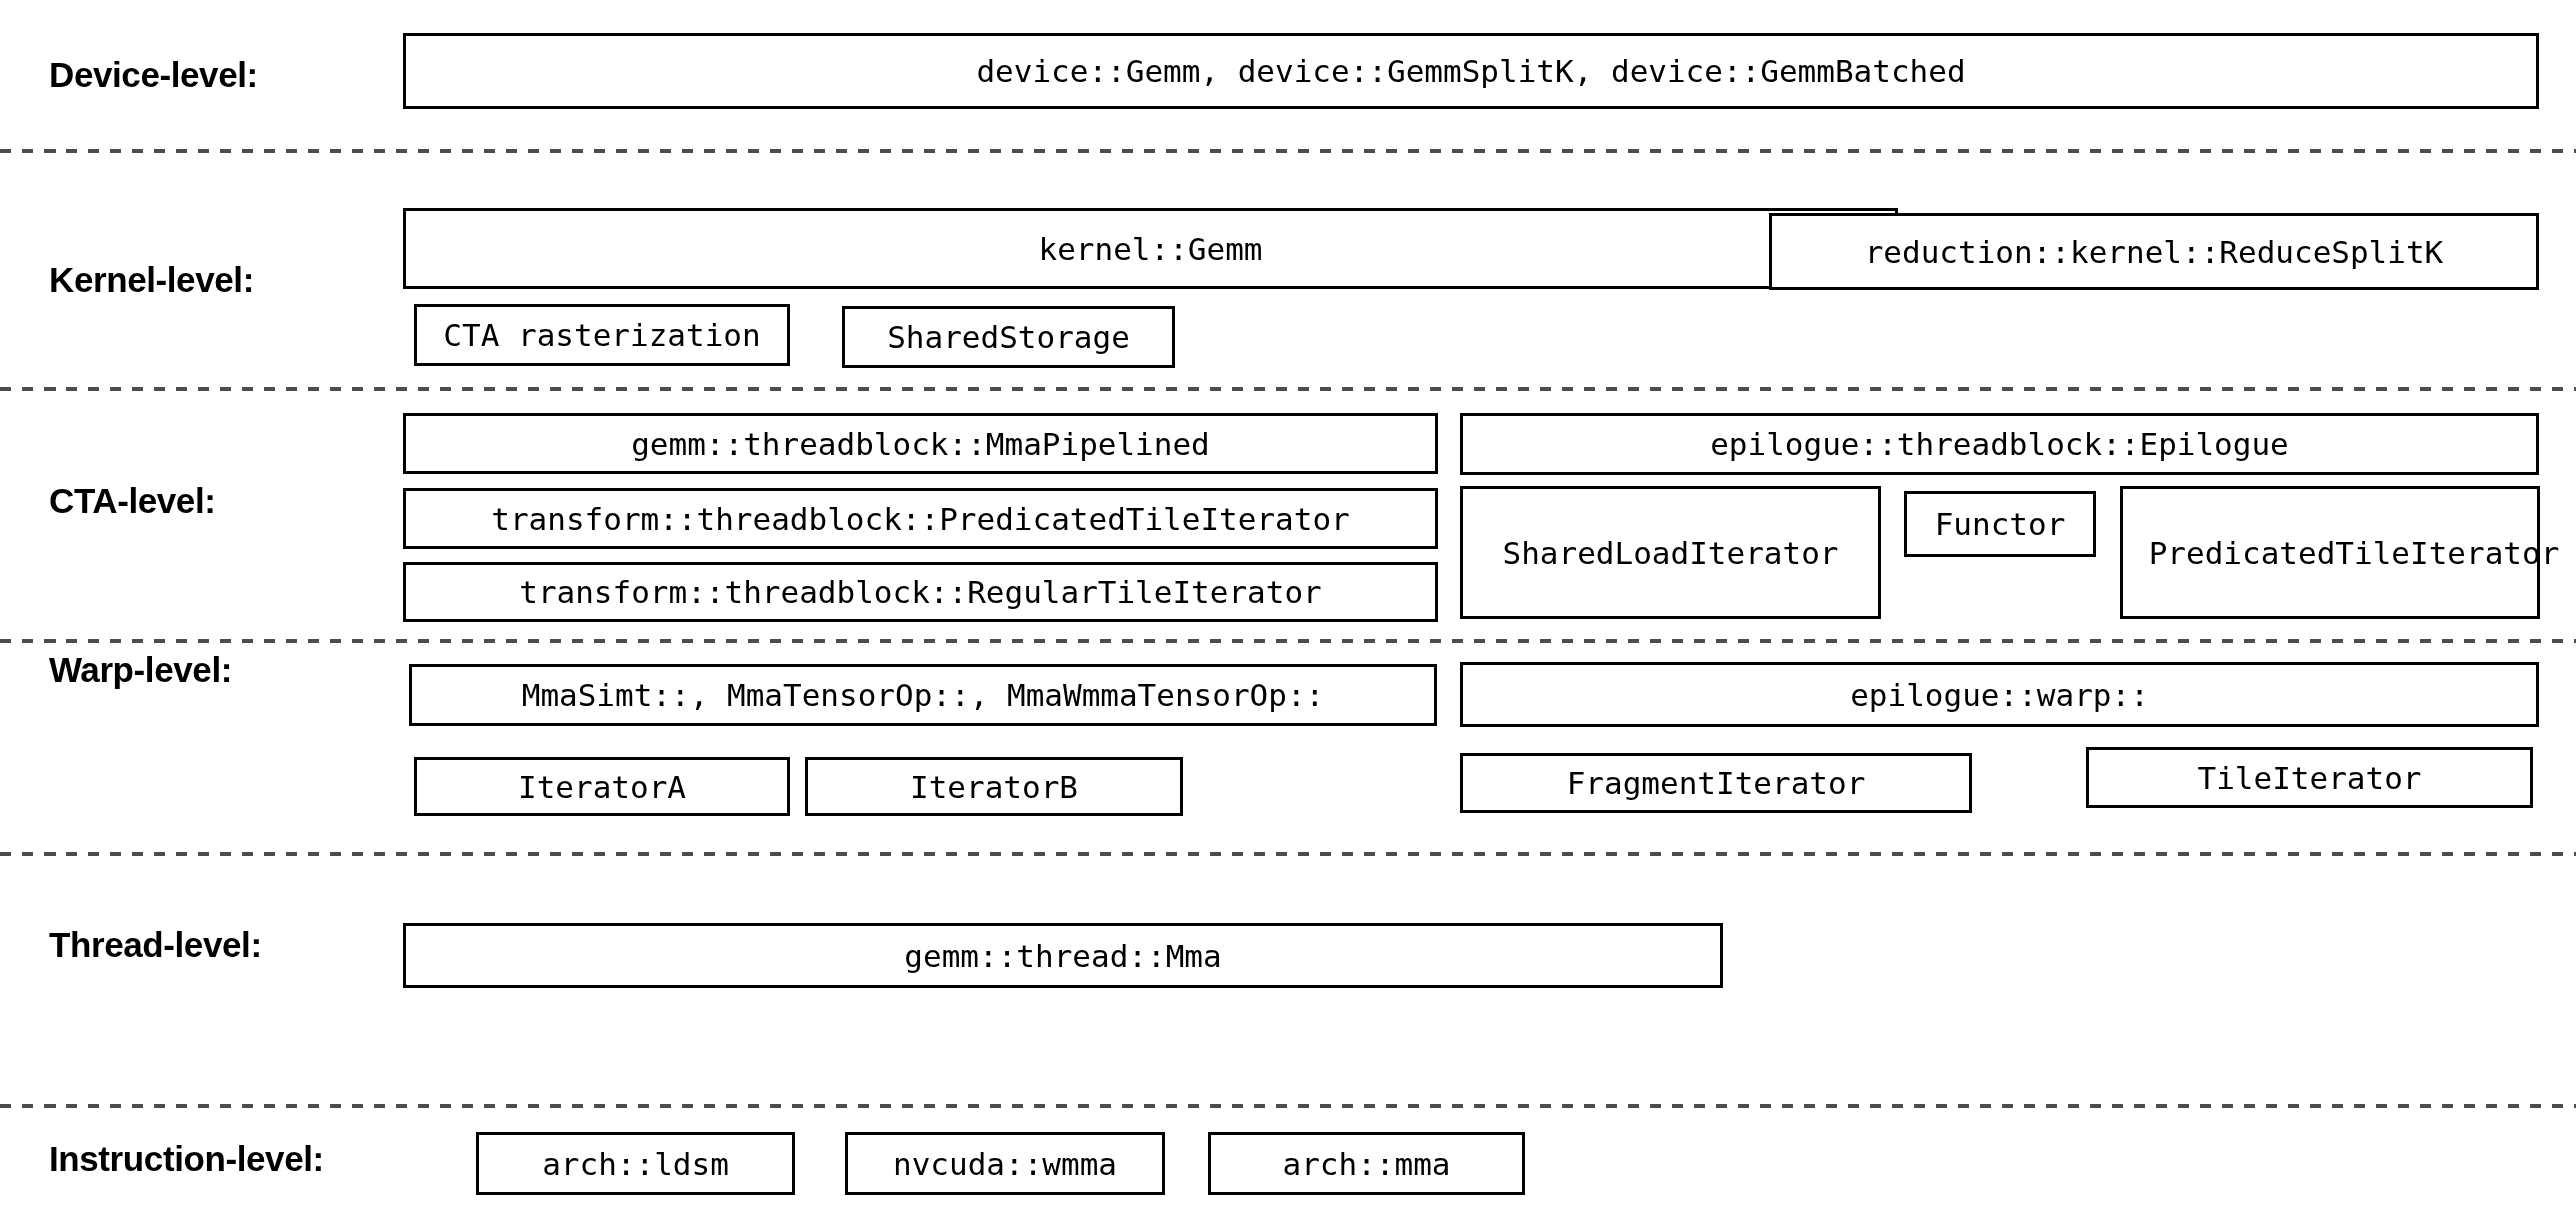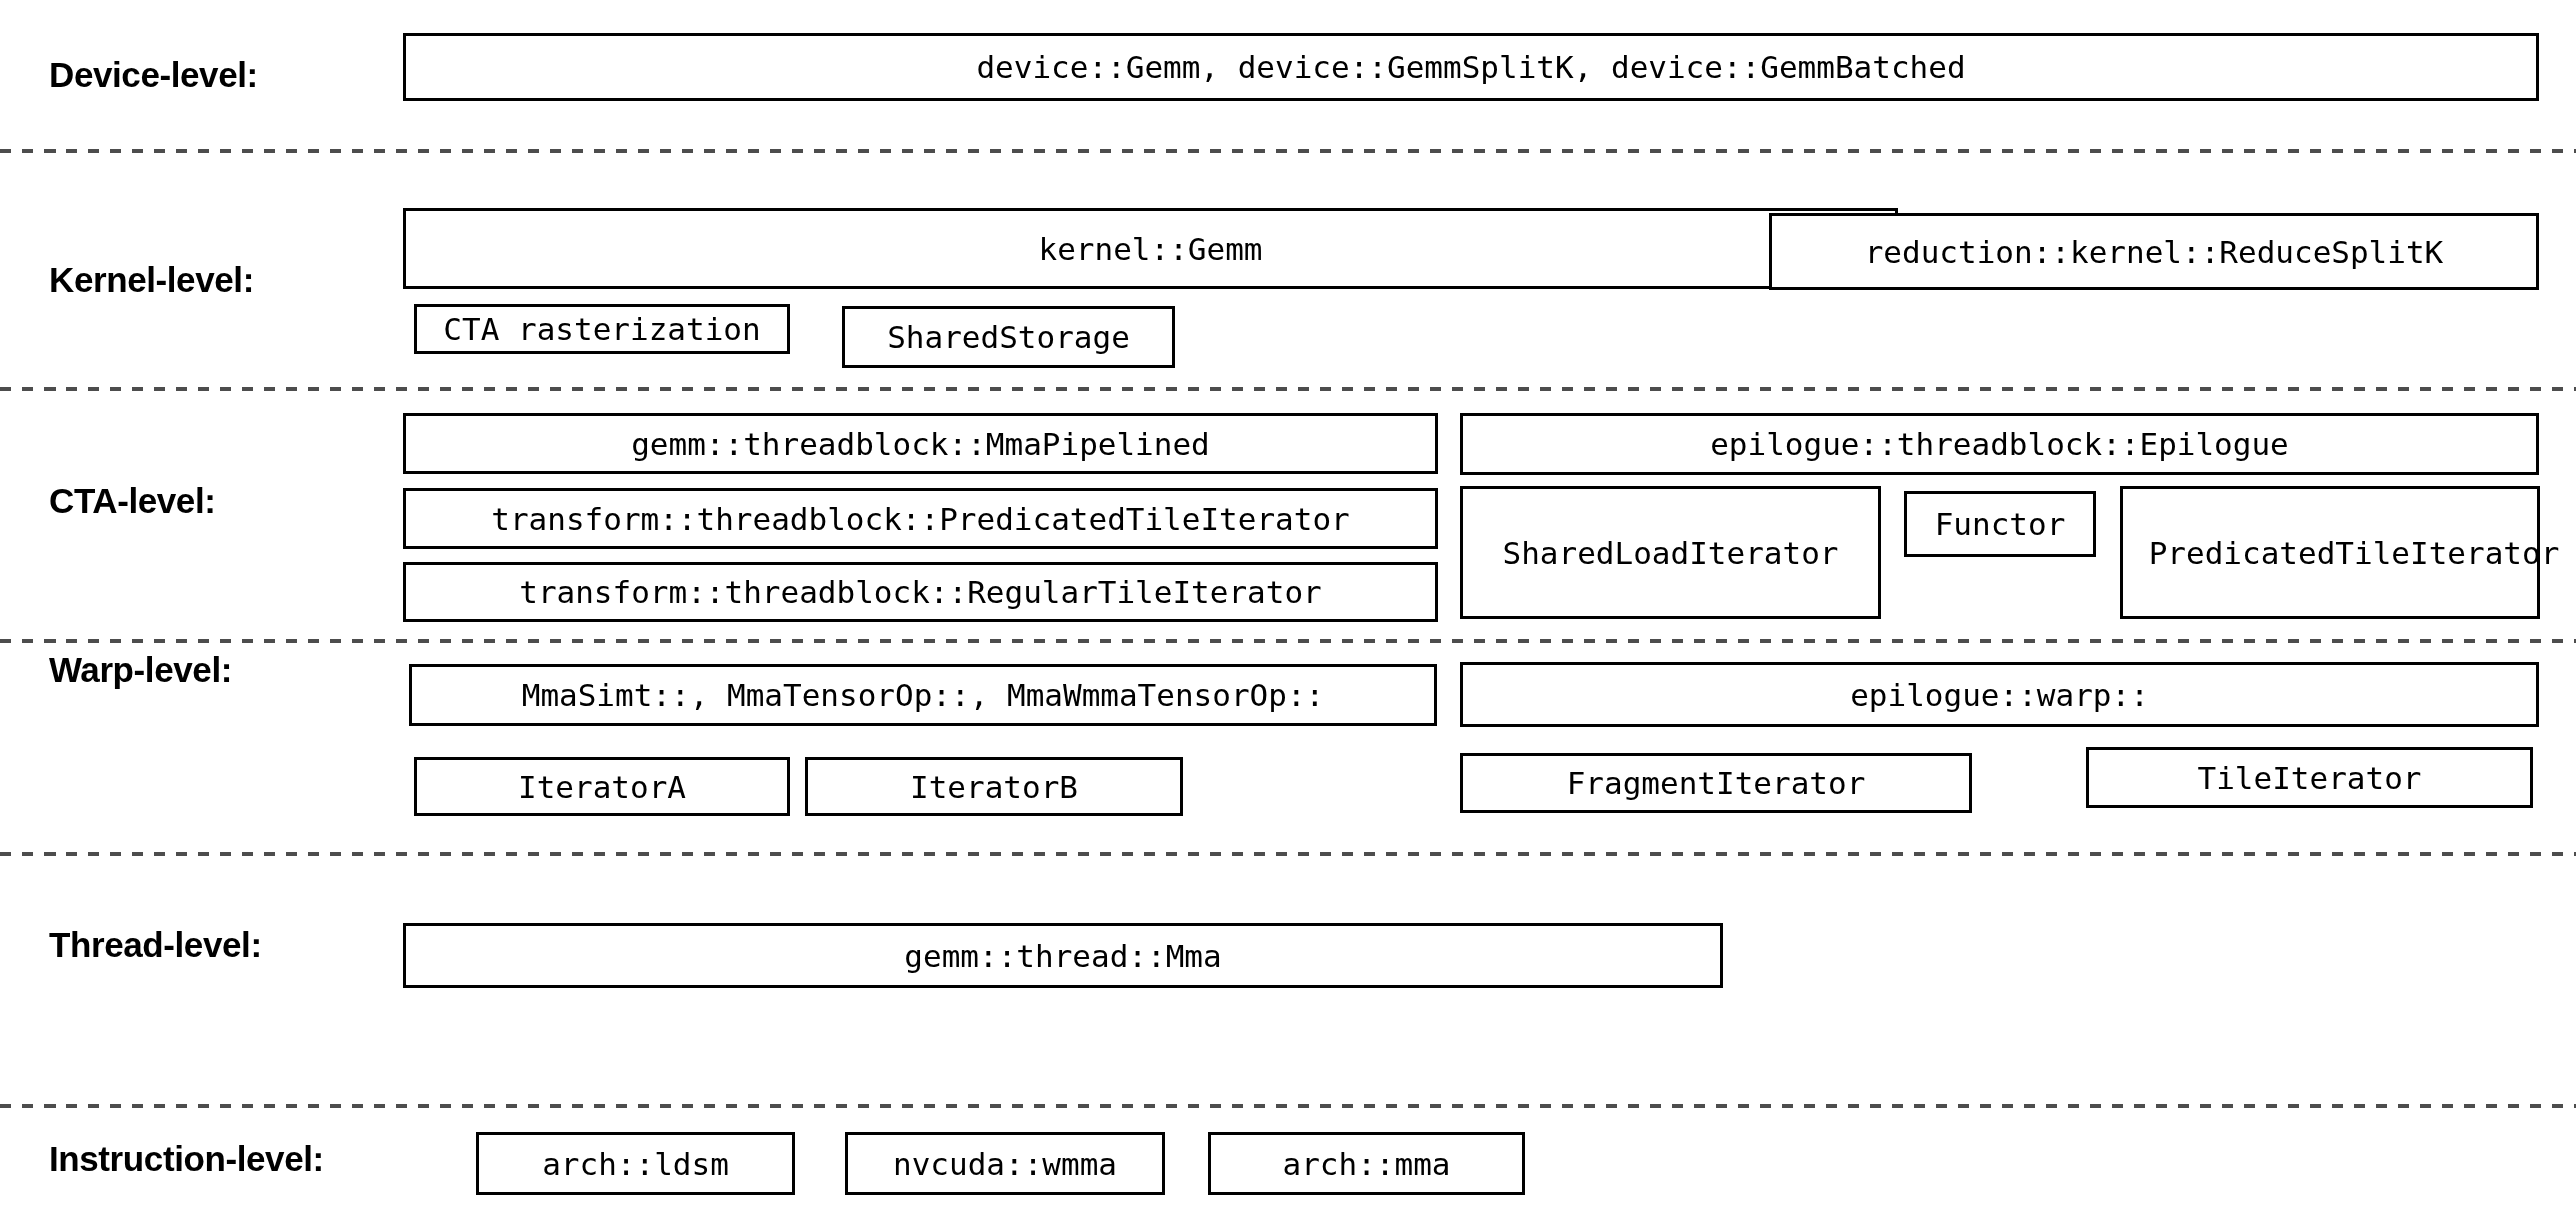--- a/index.html
+++ b/index.html
@@ -69,25 +69,25 @@
   <div class="row-label" style="top:646px;">Warp-level:</div>
   <div class="row-label" style="top:921px;">Thread-level:</div>
   <div class="row-label" style="top:1135px;">Instruction-level:</div>
 
   <div class="separator" style="top:149px;"></div>
   <div class="separator" style="top:387px;"></div>
   <div class="separator" style="top:639px;"></div>
   <div class="separator" style="top:852px;"></div>
   <div class="separator" style="top:1104px;"></div>
 
-  <div class="box" style="left:403px; top:33px; width:2136px; height:68px;">device::Gemm, device::GemmSplitK, device::GemmBatched</div>
+  <div class="box" style="left:403px; top:33px; width:2136px; height:76px;">device::Gemm, device::GemmSplitK, device::GemmBatched</div>
 
   <div class="box" style="left:403px; top:208px; width:1495px; height:81px;">kernel::Gemm</div>
   <div class="box" style="left:1769px; top:213px; width:770px; height:77px;">reduction::kernel::ReduceSplitK</div>
-  <div class="box" style="left:414px; top:304px; width:376px; height:50px;">CTA rasterization</div>
+  <div class="box" style="left:414px; top:304px; width:376px; height:62px;">CTA rasterization</div>
   <div class="box" style="left:842px; top:306px; width:333px; height:62px;">SharedStorage</div>
 
   <div class="box" style="left:403px; top:413px; width:1035px; height:61px;">gemm::threadblock::MmaPipelined</div>
   <div class="box" style="left:1460px; top:413px; width:1079px; height:62px;">epilogue::threadblock::Epilogue</div>
   <div class="box" style="left:403px; top:488px; width:1035px; height:61px;">transform::threadblock::PredicatedTileIterator</div>
   <div class="box" style="left:1460px; top:486px; width:421px; height:133px;">SharedLoadIterator</div>
   <div class="box" style="left:1904px; top:491px; width:192px; height:66px;">Functor</div>
   <div class="box" style="left:2120px; top:486px; width:420px; height:133px;padding-left:48px;">PredicatedTileIterator</div>
   <div class="box" style="left:403px; top:562px; width:1035px; height:60px;">transform::threadblock::RegularTileIterator</div>
 

